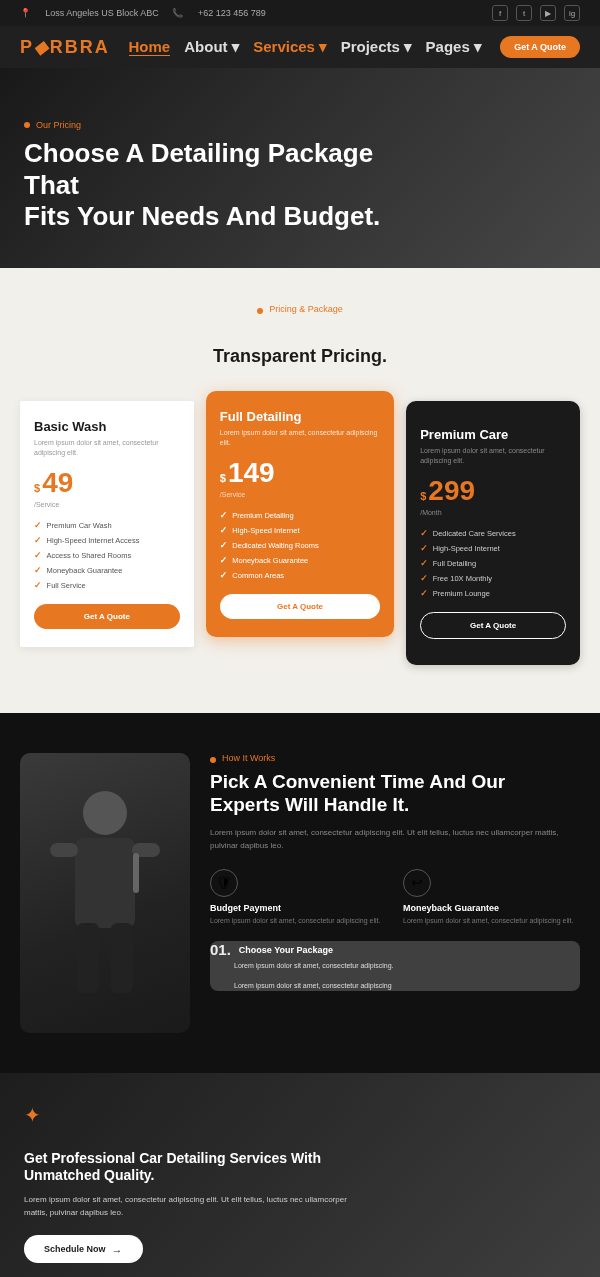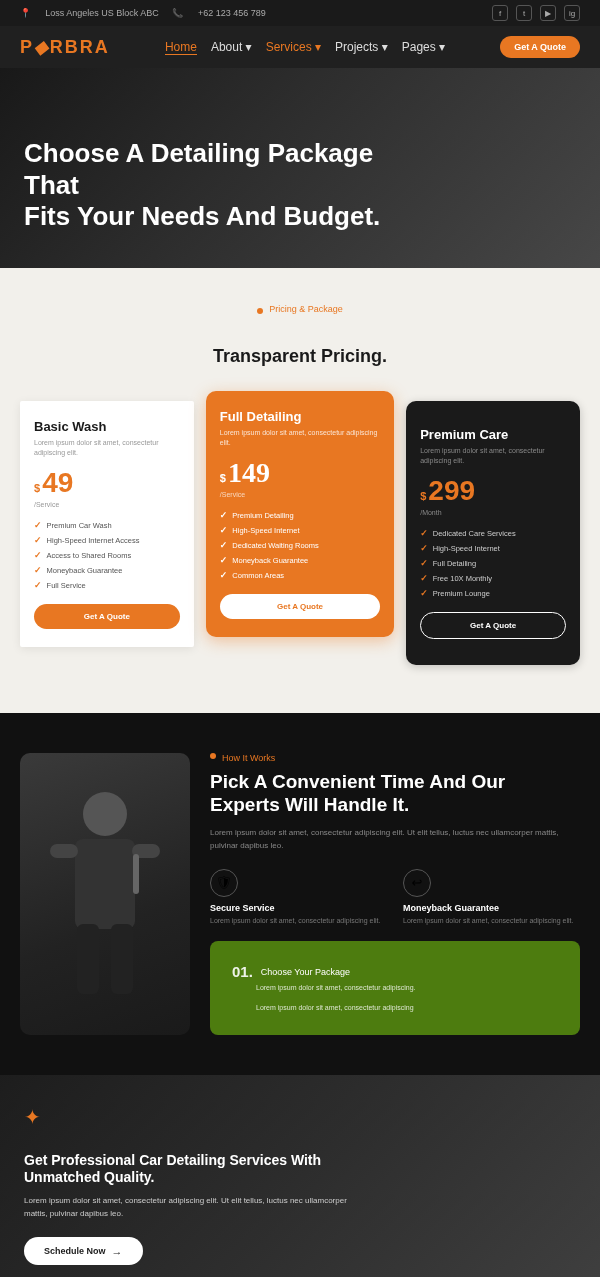--- a/index.html
+++ b/index.html
@@ -29,21 +29,21 @@
       position: relative;
     }
     .logo {
       color: #fff;
       font-size: 18px;
       font-weight: 900;
       letter-spacing: 2px;
     }
     .logo span { color: #e87722; }
     .nav-links { display: flex; gap: 14px; align-items: center; }
-    .nav-links a { color: #ddd; font-size: 12px; text-decoration: none; }
+    .nav-links a { color: #ddd; font-size: 15px; text-decoration: none; font-weight: bold; }
     .nav-links a.active { color: #e87722; border-bottom: 1px solid #e87722; }
     .nav-cta {
       background: #e87722;
       color: #fff;
       border: none;
       padding: 6px 14px;
       border-radius: 20px;
       font-size: 9px;
       cursor: pointer;
       font-weight: bold;
@@ -136,21 +136,21 @@
       background: #e87722;
       border-radius: 10px;
       padding: 18px 14px;
       flex: 1.1;
       box-shadow: 0 4px 16px rgba(232,119,34,0.4);
       margin-top: -10px;
     }
     .card-featured h3 { font-size: 13px; font-weight: 800; color: #fff; margin-bottom: 4px; }
     .card-featured .desc { font-size: 7px; color: rgba(255,255,255,0.8); line-height: 1.4; margin-bottom: 12px; }
     .card-featured .price-tag .dollar { color: #fff; }
-    .card-featured .price-tag .amount { color: #fff; font-family: Liberation Serif, serif; }
+    .card-featured .price-tag .amount { color: #fff; }
     .card-featured .price-label { color: rgba(255,255,255,0.7); margin-bottom: 12px; }
     .card-featured .feature-list li { color: #fff; }
     .card-featured .feature-list li::before { color: #fff; }
     .btn-quote-white {
       background: #fff;
       color: #e87722;
       border: none;
       width: 100%;
       padding: 8px;
       border-radius: 20px;
@@ -206,52 +206,52 @@
       width: 100%;
       height: 100%;
       background: linear-gradient(160deg, #3a3a3a 0%, #222 60%, #1a1a1a 100%);
       display: flex;
       align-items: center;
       justify-content: center;
       min-height: 280px;
     }
     .how-content { flex: 1; }
     .how-tag {
-      display: flex; align-items: flex-start; gap: 6px;
+      display: flex; align-items: flex-end; gap: 6px;
       font-size: 9px; color: #e87722; margin-bottom: 8px;
     }
     .how-tag-dot { width: 6px; height: 6px; background: #e87722; border-radius: 50%; }
     .how-title { color: #fff; font-size: 19px; font-weight: 900; line-height: 1.2; margin-bottom: 10px; }
     .how-desc { color: #888; font-size: 8px; line-height: 1.6; margin-bottom: 16px; }
     .how-features {
       display: flex; gap: 16px; margin-bottom: 16px;
     }
     .how-feature { flex: 1; }
     .how-feature-icon {
       width: 28px; height: 28px;
       border: 1.5px solid #555;
       border-radius: 50%;
       display: flex; align-items: center; justify-content: center;
       margin-bottom: 6px;
       font-size: 13px;
     }
     .how-feature h4 { color: #fff; font-size: 9px; font-weight: 700; margin-bottom: 3px; }
     .how-feature p { color: #777; font-size: 7px; line-height: 1.4; }
     .how-steps {
-      background: #4d7c0f;
+      background: #404040;
       border-radius: 8px;
-      padding: 22px;
+      padding: 0;
     }
     .how-step { margin-bottom: 10px; }
     .how-step:last-child { margin-bottom: 0; }
     .how-step-header {
       display: flex; align-items: center; gap: 8px; margin-bottom: 3px;
     }
     .how-step-num { color: #fff; font-size: 15px; font-weight: 900; opacity: 0.9; }
-    .how-step h4 { color: #fff; font-size: 9px; font-weight: 400; }
+    .how-step h4 { color: #fff; font-size: 9px; font-weight: 700; }
     .how-step p { color: rgba(255,255,255,0.8); font-size: 7px; line-height: 1.4; padding-left: 24px; }
 
     
     .cta-section {
       background: linear-gradient(rgba(0,0,0,0.65), rgba(0,0,0,0.7)), #333;
       padding: 60px 24px 50px;
       min-height: 240px;
       display: flex;
       flex-direction: column;
       justify-content: flex-end;
@@ -311,20 +311,24 @@
     <a href="#" style="color:#e87722;">Services ▾</a>
     <a href="#">Projects ▾</a>
     <a href="#">Pages ▾</a>
   </div>
   <button class="nav-cta">Get A Quote</button>
 </nav>
 
 <div class="hero">
   <div class="hero-bg"></div>
   <div class="hero-content">
+    <div class="hero-tag">
+      <div class="hero-tag-dot"></div>
+      <span>Our Pricing</span>
+    </div>
     <h1>
       <span>Choose A Detailing Package That</span><br>
       <span>Fits Your Needs And Budget.</span>
     </h1>
   </div>
 </div>
 
 <section class="pricing-section">
   <div class="section-tag">
     <div class="section-tag-dot"></div>
@@ -417,21 +421,21 @@
     <div class="how-tag">
       <div class="how-tag-dot"></div>
       <span>How It Works</span>
     </div>
     <h2 class="how-title">Pick A Convenient Time And Our Experts Will Handle It.</h2>
     <p class="how-desc">Lorem ipsum dolor sit amet, consectetur adipiscing elit. Ut elit tellus, luctus nec ullamcorper mattis, pulvinar dapibus leo.</p>
 
     <div class="how-features">
       <div class="how-feature">
         <div class="how-feature-icon">🛡</div>
-        <h4>Secure Service</h4>
+        <h4>Budget Payment</h4>
         <p>Lorem ipsum dolor sit amet, consectetur adipiscing elit.</p>
       </div>
       <div class="how-feature">
         <div class="how-feature-icon">↩</div>
         <h4>Moneyback Guarantee</h4>
         <p>Lorem ipsum dolor sit amet, consectetur adipiscing elit.</p>
       </div>
     </div>
 
     <div class="how-steps">

